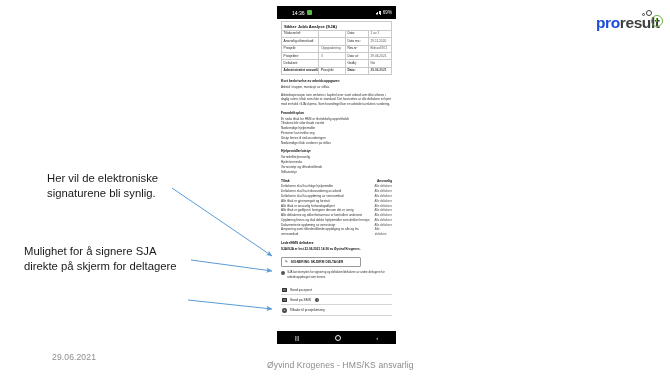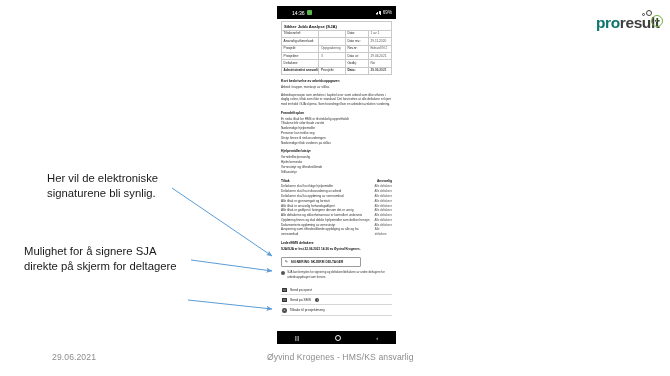--- a/index.html
+++ b/index.html
@@ -17,21 +17,21 @@
   
   #logo {
     position: absolute; left: 596px; top: 9px;
     width: 70px; height: 26px;
   }
   #logo .wordmark {
     position: absolute; left: 0; top: 6px;
     font-size: 15.5px; font-weight: bold; letter-spacing: -0.4px;
     line-height: 1;
   }
-  #logo .lm-pro { color: #0f766e; }
+  #logo .lm-pro { color: #1d4ed8; }
   #logo .lm-result { color: #3F3F3F; }
   #logo .clock {
     position: absolute; left: 55px; top: 5.5px;
     width: 12px; height: 12px; border-radius: 50%;
     border: 1.6px solid #6CB33F;
   }
   #logo .clock::after {
     content: ""; position: absolute;
     left: 4px; top: 2.2px; width: 1.4px; height: 4px;
     background: #6CB33F;
@@ -229,21 +229,21 @@
   }
 
   
   .footer-text {
     position: absolute;
     color: #8c8c8c;
     font-size: 8.6px;
     letter-spacing: .1px;
   }
   #footer-date   { left: 52px;  top: 352px; }
-  #footer-author { left: 267px; top: 352px; }
+  #footer-author { left: 267px; top: 360px; }
 </style>
 </head>
 <body>
 
 <div id="slide">
 
   <div id="logo">
     <div class="wordmark">
       <span class="lm-pro">pro</span><span class="lm-result">result</span>
     </div>

